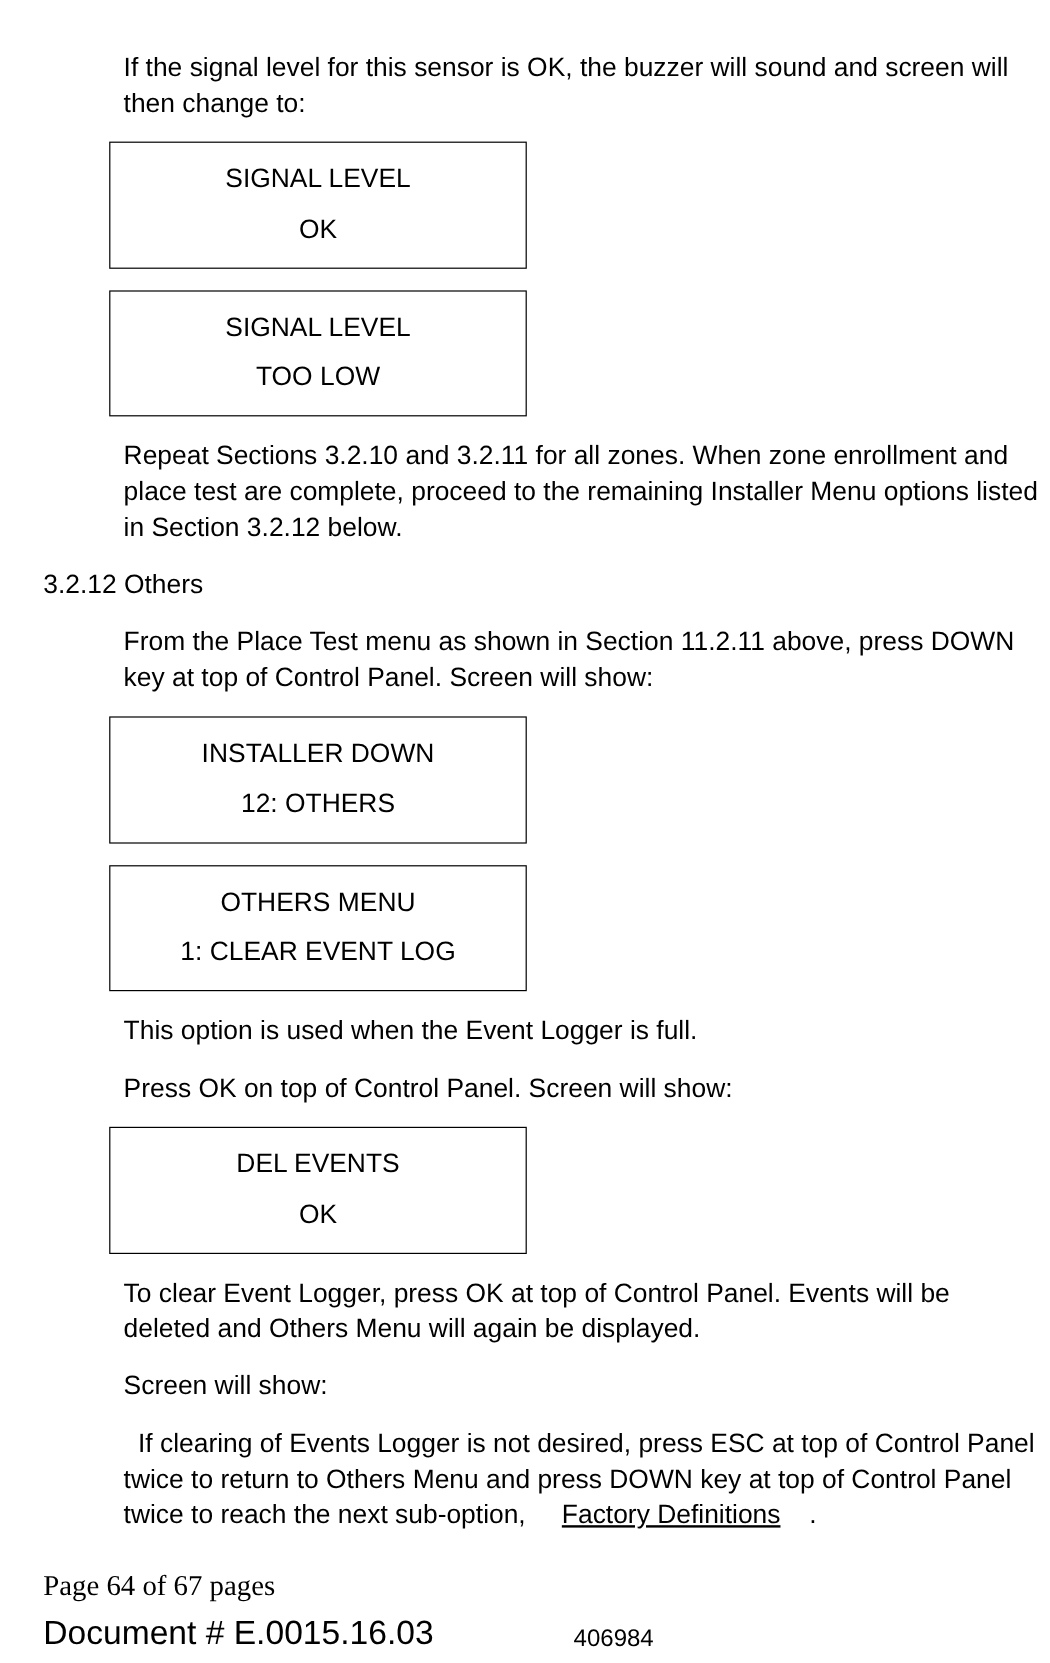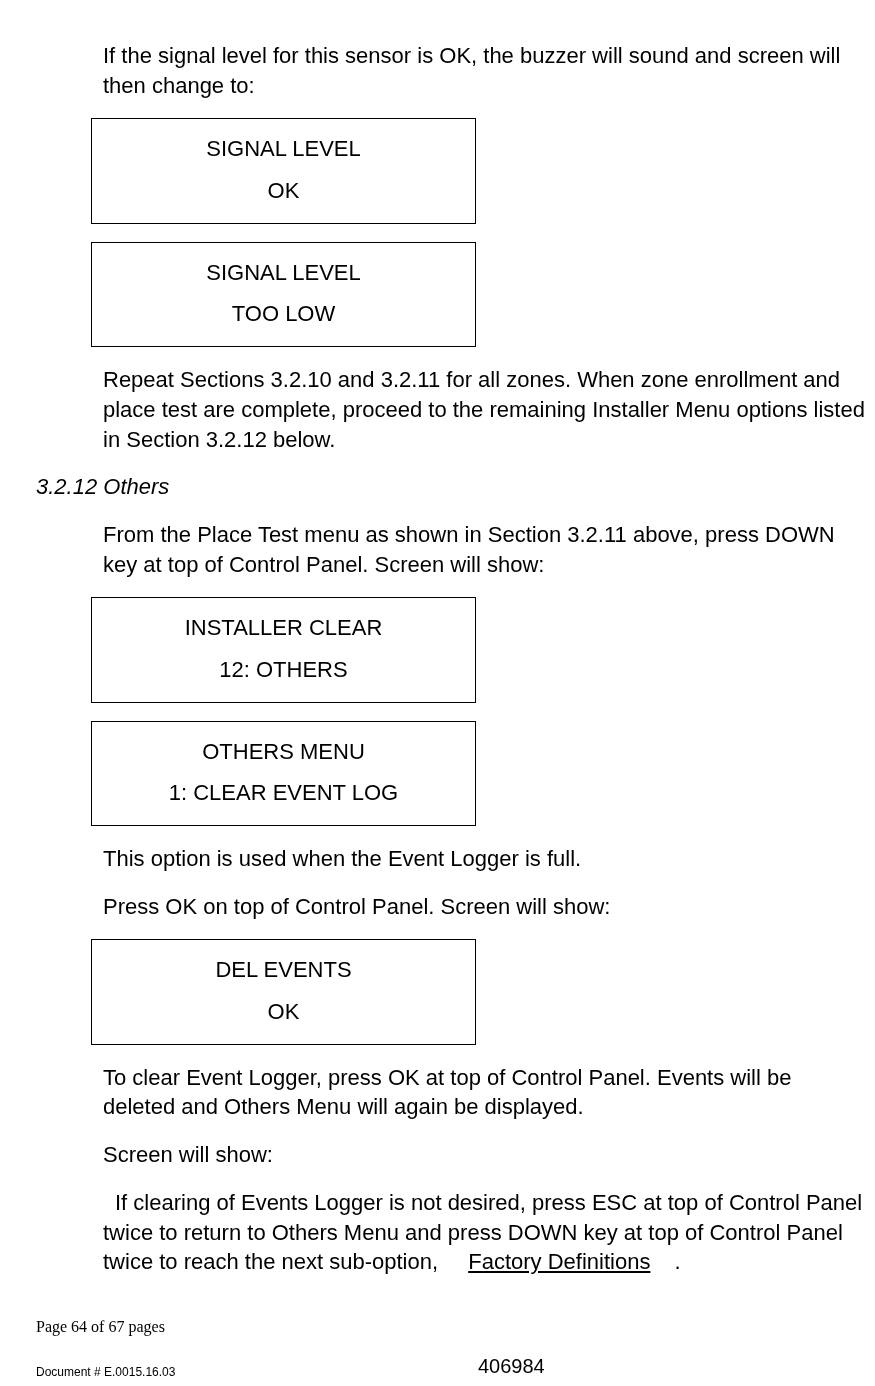--- a/index.html
+++ b/index.html
@@ -11,30 +11,30 @@
       background: #fff;
       width: 875px;
       height: 1386px;
       position: relative;
       padding-top: 5px;
     }
     .content { padding-left: 55px; padding-right: 10px; }
     .para { margin-bottom: 18px; }
     .screen-box {
       border: 1px solid #000;
-      width: 385px;
+      width: 348px;
       padding: 3px 0 5px 0;
       margin: 0 0 18px 0;
       text-align: center;
     }
     .screen-box .line { display: block; }
-    .section-head { margin-left: -55px; margin-bottom: 18px; margin-top: 18px; font-style: italic; }
+    .section-head { margin-left: -55px; margin-bottom: 18px; margin-top: 18px; }
     .underline { text-decoration: underline; }
-    .footer-page { position: absolute; bottom: 60px; left: 0; font-family: 'Times New Roman', Times, serif; font-size: 16px; }
-    .footer-doc { position: absolute; bottom: 18px; left: 0; font-size: 12px; }
+    .footer-page { position: absolute; bottom: 60px; left: 0; font-family: 'Times New Roman', Times, serif; font-size: 24px; }
+    .footer-doc { position: absolute; bottom: 18px; left: 0; font-size: 28px; }
     .footer-num { position: absolute; bottom: 18px; left: 442px; font-size: 20px; }
   </style>
 </head>
 <body>
 
 <div class="content">
   <p class="para">If the signal level for this sensor is OK, the buzzer will sound and screen will then change to:</p>
 
   <div class="screen-box">
     <span class="line">SIGNAL LEVEL</span>
@@ -44,24 +44,24 @@
 
   <div class="screen-box">
     <span class="line">SIGNAL LEVEL</span>
     <span class="line">TOO LOW</span>
   </div>
 
   <p class="para">Repeat Sections 3.2.10 and 3.2.11 for all zones. When zone enrollment and place test are complete, proceed to the remaining Installer Menu options listed in Section 3.2.12 below.</p>
 
   <p class="para section-head">3.2.12 Others</p>
 
-  <p class="para">From the Place Test menu as shown in Section 3.2.11 above, press DOWN key at top of Control Panel. Screen will show:</p>
+  <p class="para">From the Place Test menu as shown in Section 11.2.11 above, press DOWN key at top of Control Panel. Screen will show:</p>
 
   <div class="screen-box">
-    <span class="line">INSTALLER CLEAR</span>
+    <span class="line">INSTALLER DOWN</span>
     <span class="line">12: OTHERS</span>
   </div>
 
 
   <div class="screen-box">
     <span class="line">OTHERS MENU</span>
     <span class="line">1: CLEAR EVENT LOG</span>
   </div>
 
   <p class="para">This option is used when the Event Logger is full.</p>

